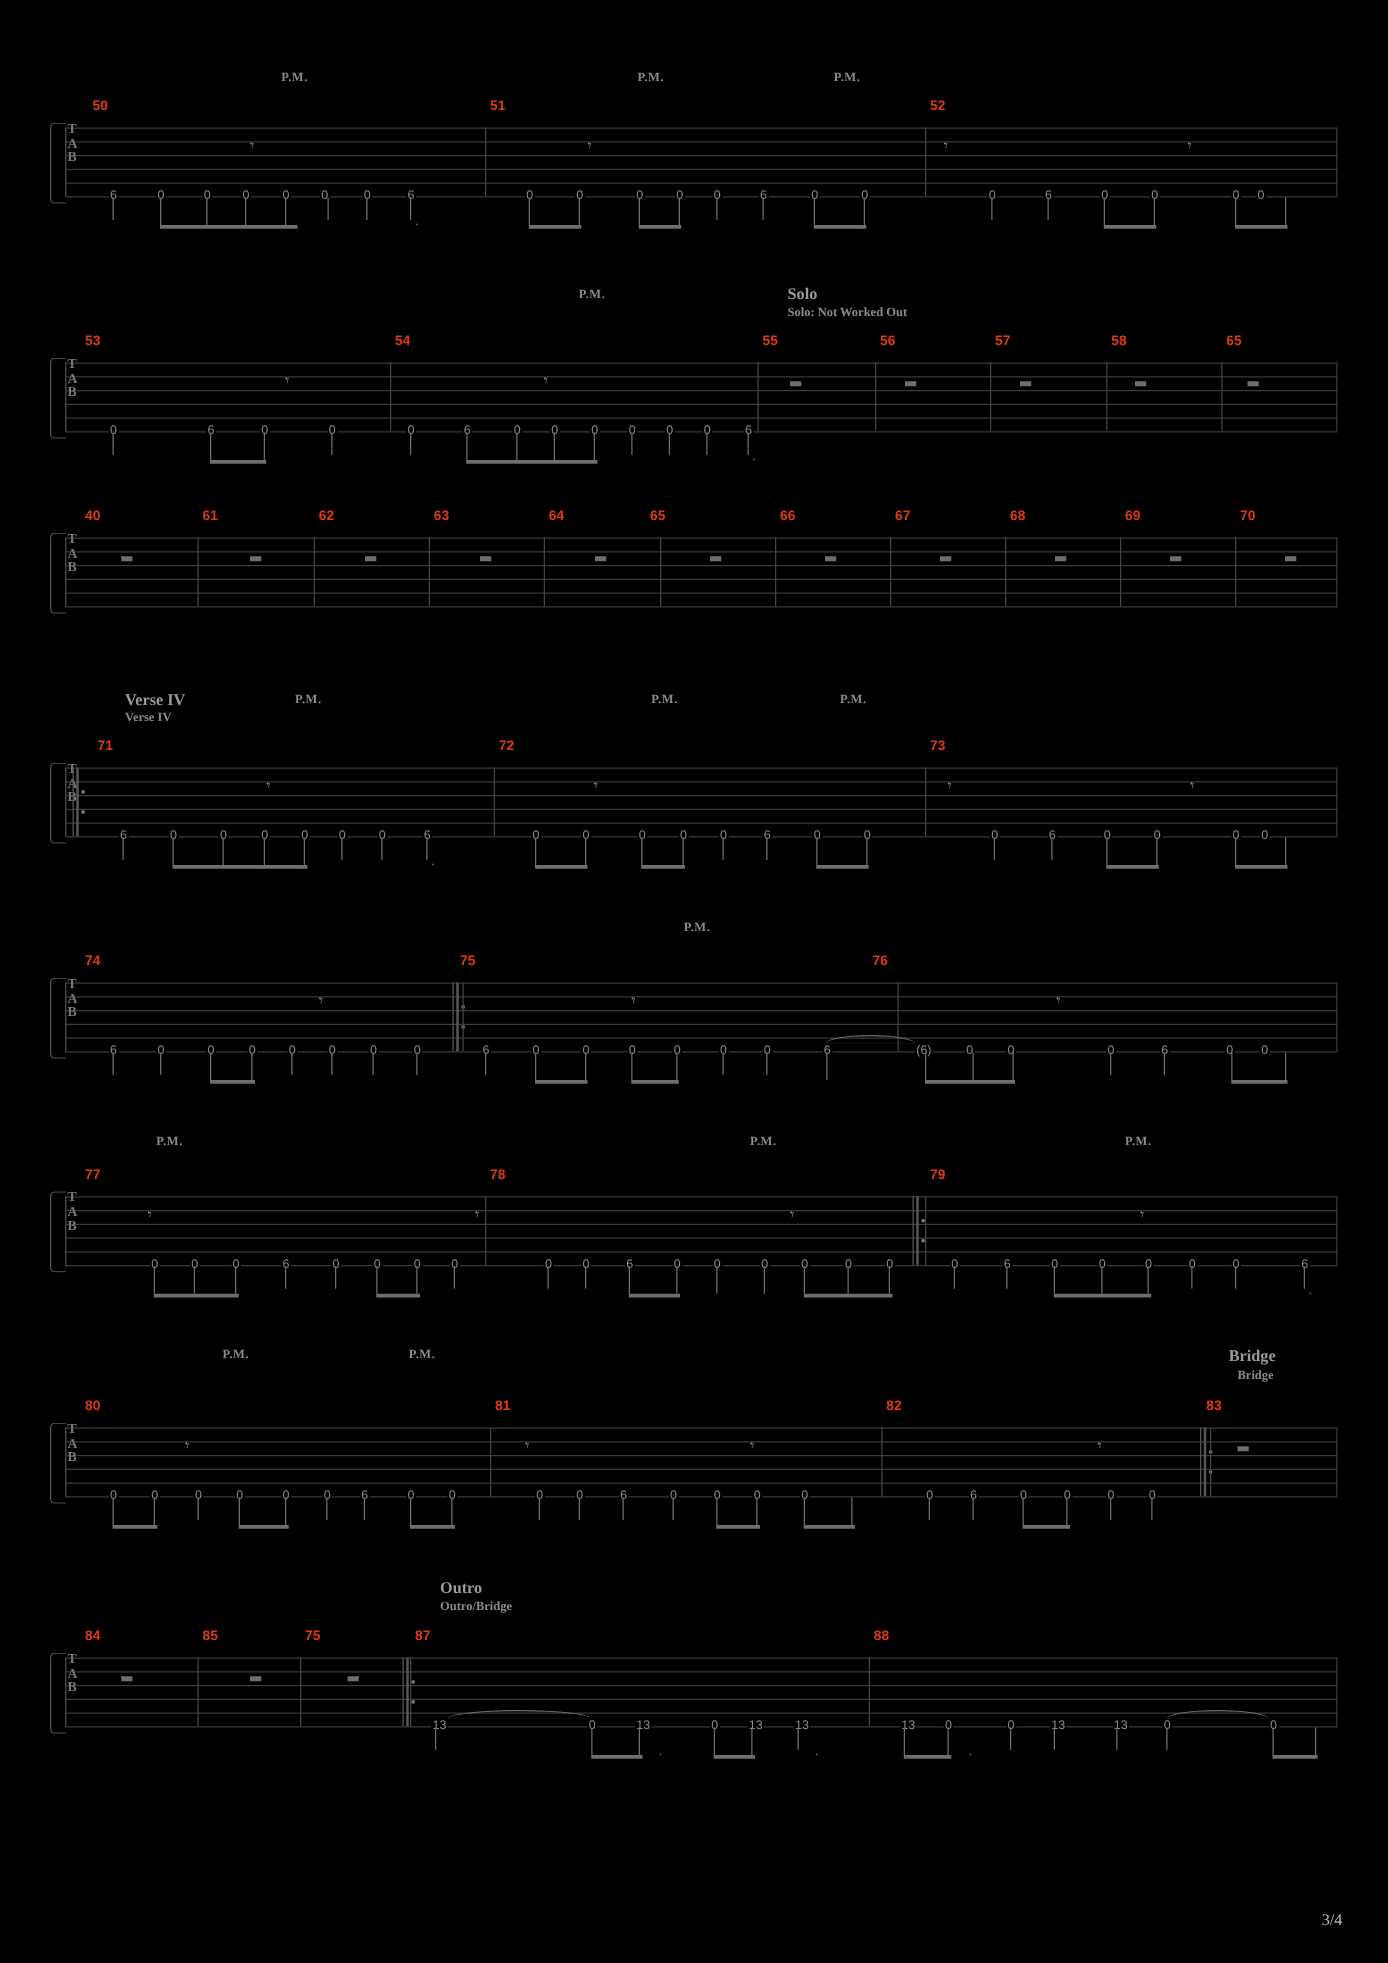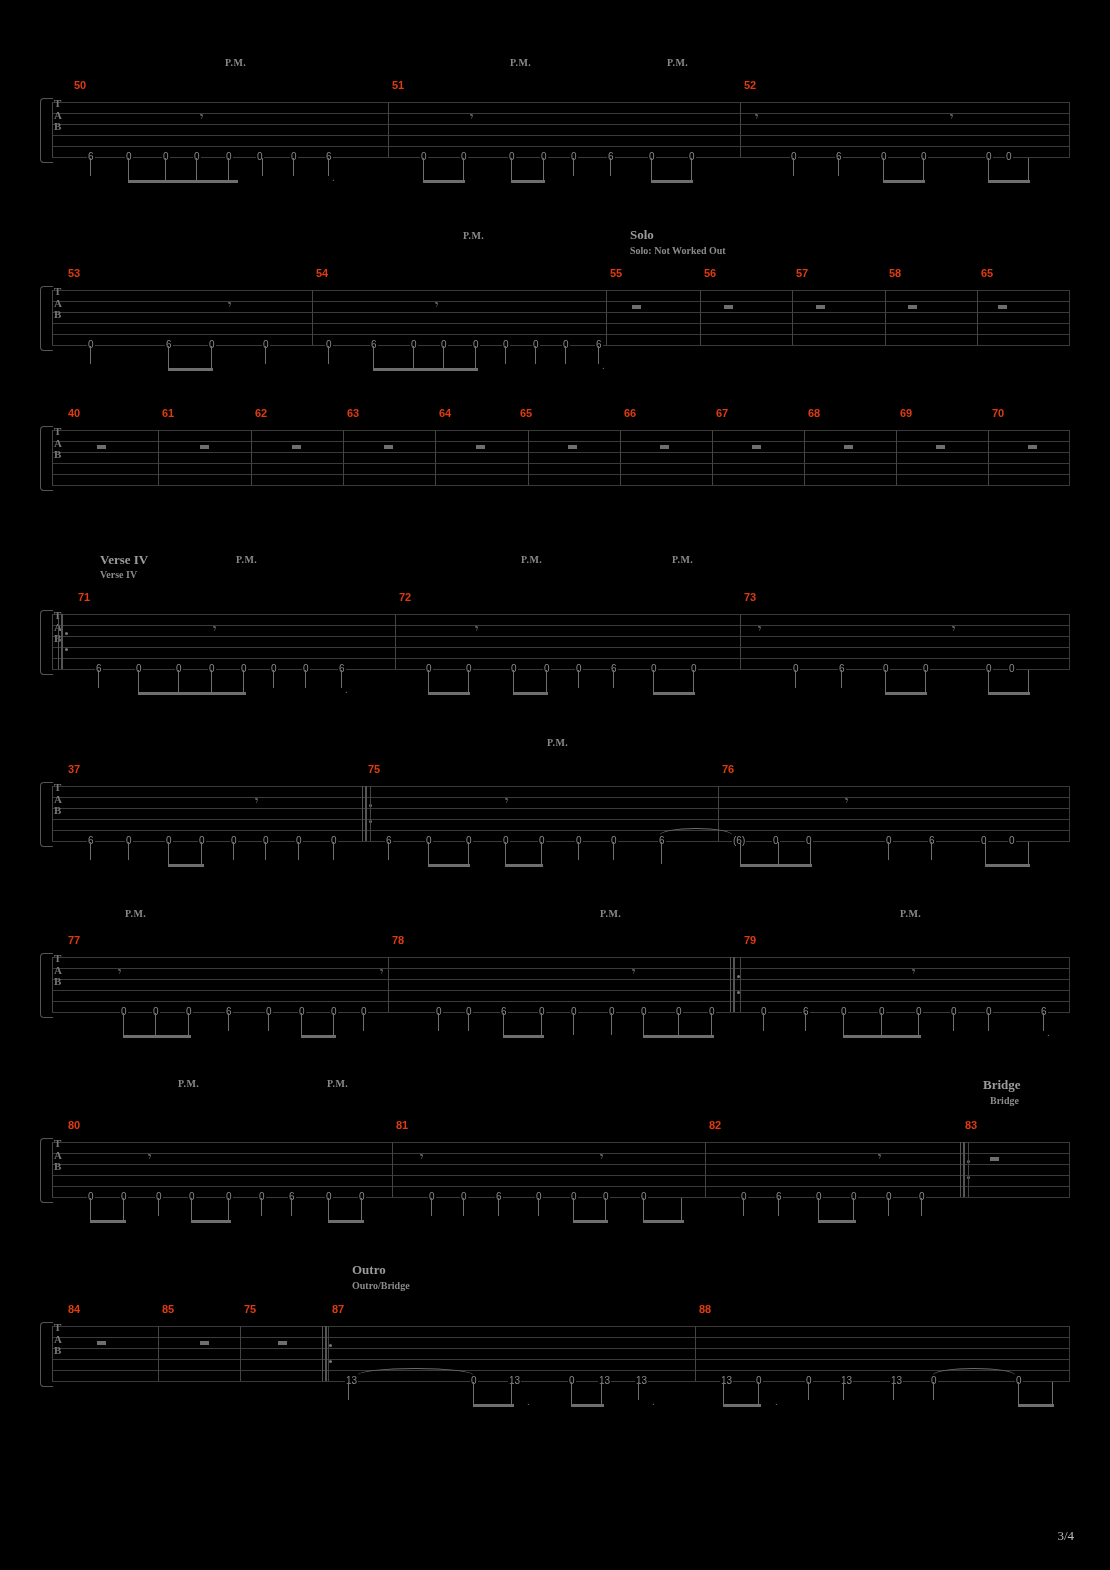--- a/index.html
+++ b/index.html
@@ -382,31 +382,31 @@
       <div class="line l3"></div>
         <div class="line l4"></div>
         <div class="line l5"></div>
       <div class="startline"></div>
         <div class="endline"></div>
       <div class="tabword" style="white-space:pre">T
 A
 B</div>
 
       <div class="barline" style="left:12px"></div>
-      <div class="barnum" style="left:28px">37</div>
+      <div class="barnum" style="left:28px">74</div>
       <div class="repeat" style="left:322px">
         <i class="a"></i>
           <i class="b"></i>
           <u class="d1"></u>
           <u class="d2"></u>
       </div>
       <div class="barline" style="left:330px"></div>
       <div class="barnum" style="left:328px">75</div>
       <div class="barline" style="left:678px"></div>
-      <div class="barnum" style="left:682px">76</div>
+      <div class="barnum" style="left:658px">76</div>
 
       <div class="note" style="left:47px;top:56px">6</div>
       <div class="note" style="left:85px;top:56px">0</div>
       <div class="note" style="left:125px;top:56px">0</div>
       <div class="note" style="left:158px;top:56px">0</div>
       <div class="note" style="left:190px;top:56px">0</div>
       <div class="note" style="left:222px;top:56px">0</div>
       <div class="note" style="left:255px;top:56px">0</div>
       <div class="note" style="left:290px;top:56px">0</div>
       <div class="note" style="left:345px;top:56px">6</div>

